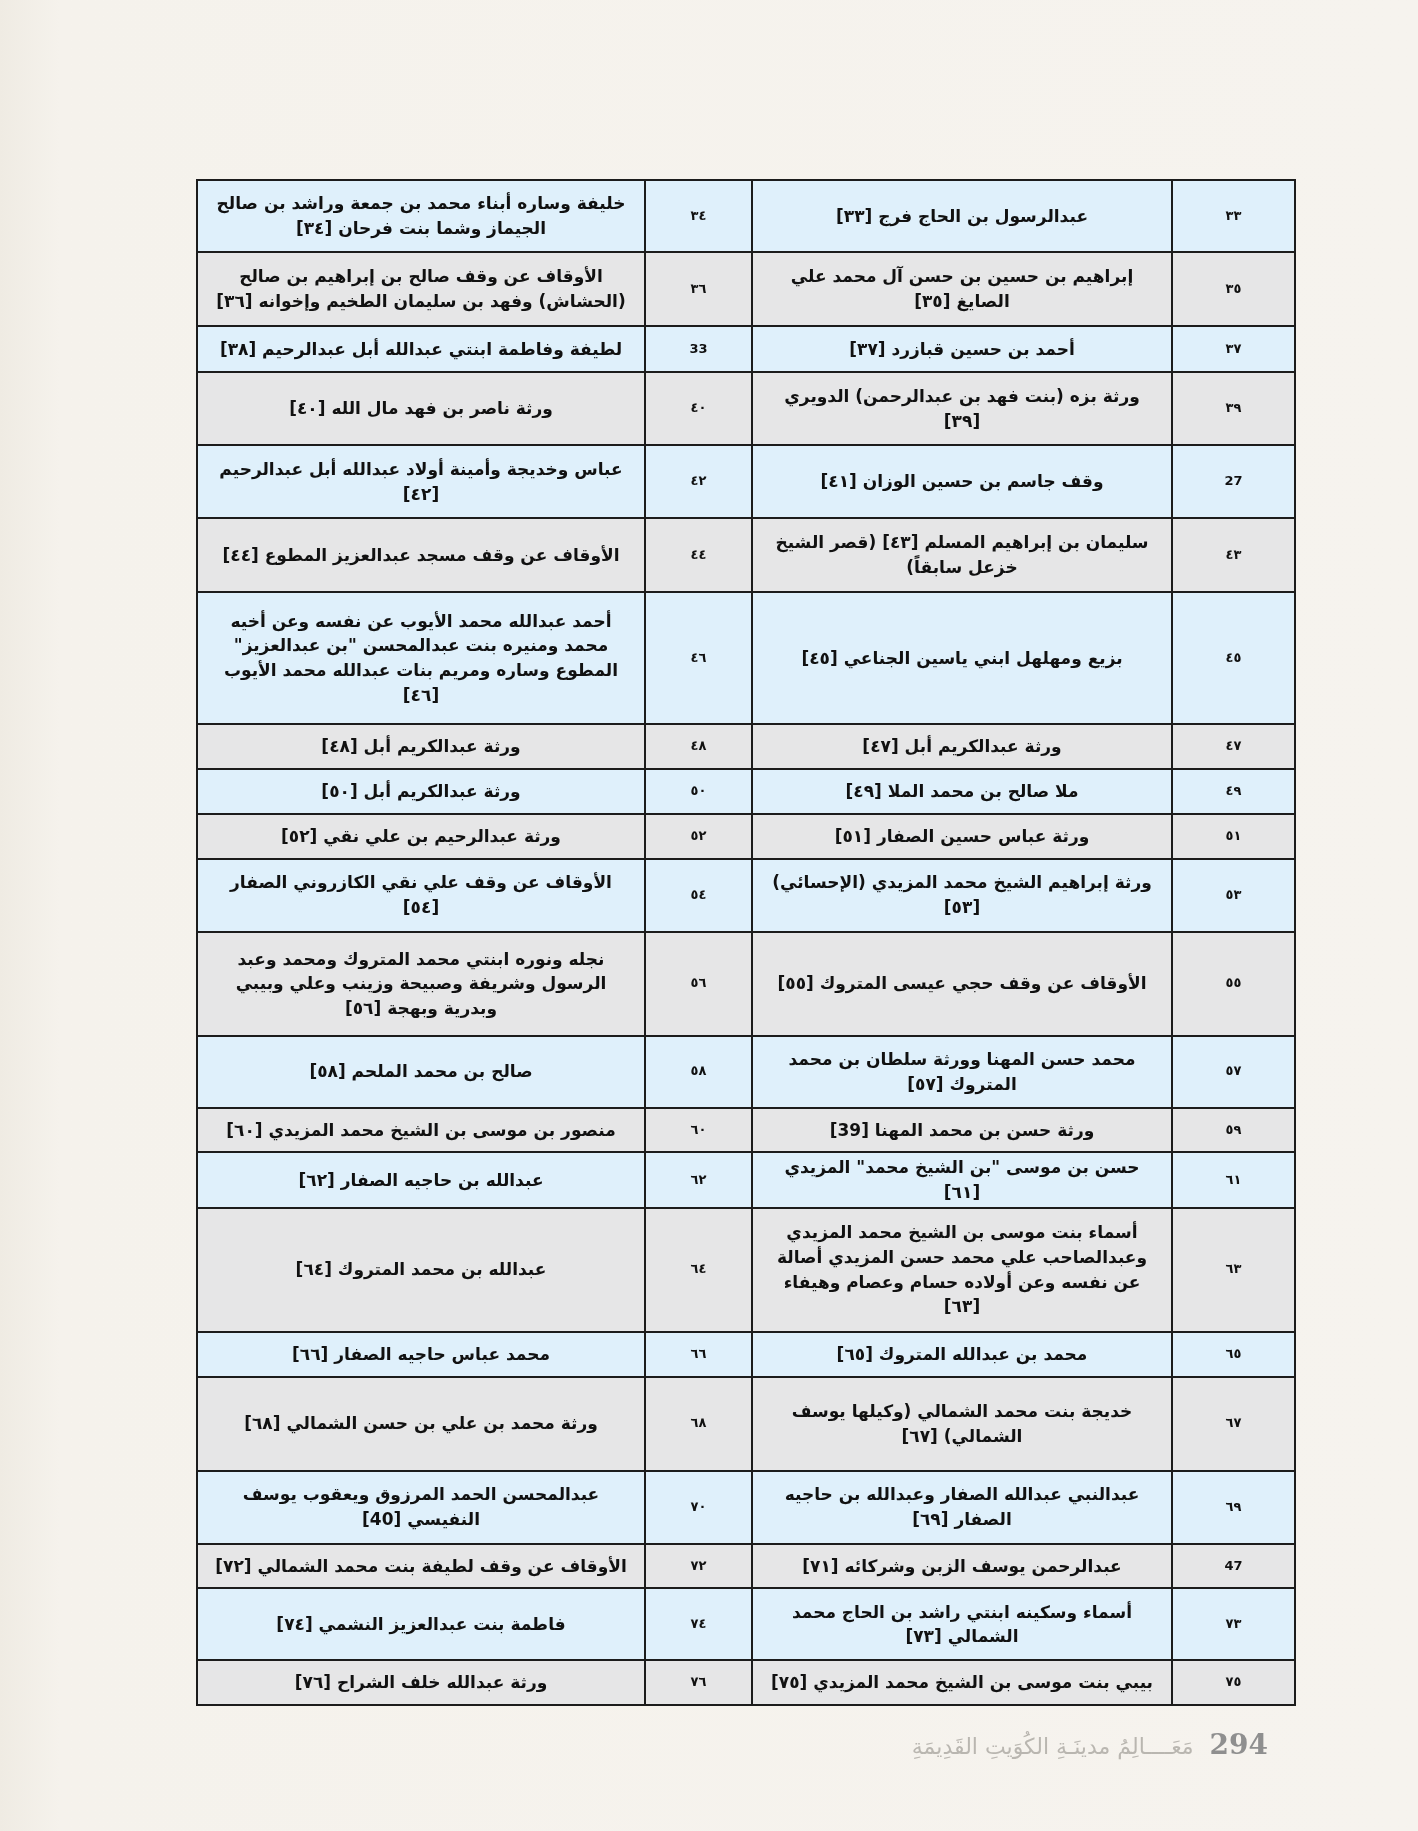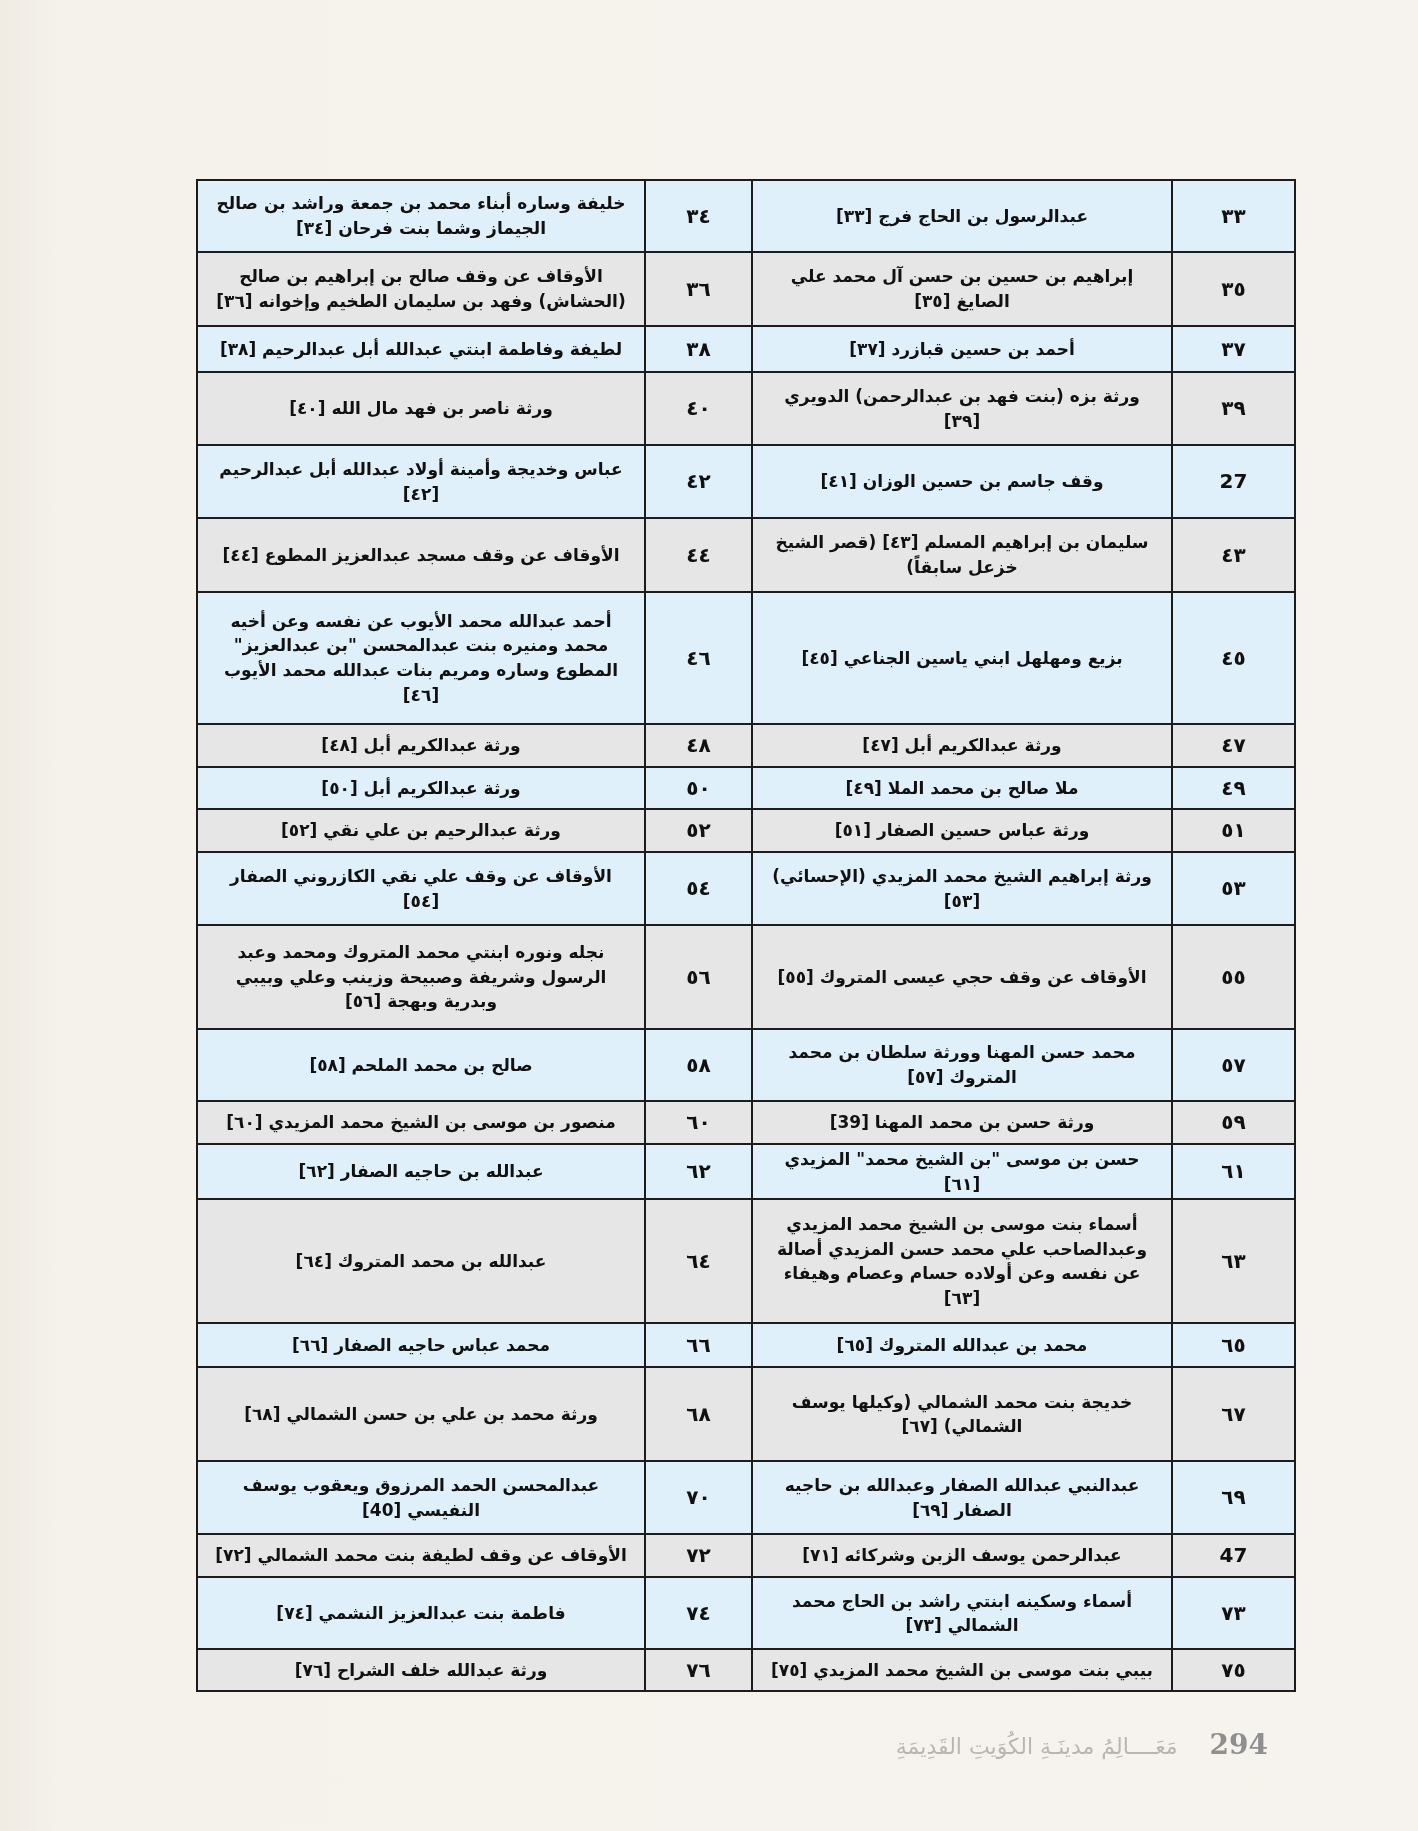--- a/index.html
+++ b/index.html
@@ -26,33 +26,33 @@
     border: 2px solid #1c1c1c;
     text-align: center;
     vertical-align: middle;
     color: #111;
     font-weight: bold;
     font-size: 17px;
     line-height: 1.45;
     padding: 2px 14px;
   }
   #waqf-table td.num {
-    font-size: 20px;
-    padding: 0;
+    font-size: 13px;
+    padding: 12px;
   }
   tr.blue td { background: #dff0fb; }
   tr.grey td { background: #e6e6e7; }
   col.c-num1 { width: 123px; }
   col.c-name1 { width: 420px; }
   col.c-num2 { width: 107px; }
   col.c-name2 { width: 448px; }
   .footer {
     position: absolute;
     right: 150px; top: 1728px;
-    display: flex; align-items: baseline; gap: 32px;
+    display: flex; align-items: baseline; gap: 16px;
     direction: ltr;
   }
   .footer-title {
     color: #b9b6b0;
     font-size: 22px;
     font-family: "DejaVu Sans", sans-serif;
     direction: rtl;
   }
   .footer-page {
     color: #8f8f8f;
@@ -82,21 +82,21 @@
       </tr>
       <tr class="grey" style="height: 74px;">
         <td class="num">٣٥</td>
         <td class="name">إبراهيم بن حسين بن حسن آل محمد علي الصايغ [٣٥]</td>
         <td class="num">٣٦</td>
         <td class="name">الأوقاف عن وقف صالح بن إبراهيم بن صالح (الحشاش) وفهد بن سليمان الطخيم وإخوانه [٣٦]</td>
       </tr>
       <tr class="blue" style="height: 46px;">
         <td class="num">٣٧</td>
         <td class="name">أحمد بن حسين قبازرد [٣٧]</td>
-        <td class="num">٣٨</td>
+        <td class="num">33</td>
         <td class="name">لطيفة وفاطمة ابنتي عبدالله أبل عبدالرحيم [٣٨]</td>
       </tr>
       <tr class="grey" style="height: 73px;">
         <td class="num">٣٩</td>
         <td class="name">ورثة بزه (بنت فهد بن عبدالرحمن) الدويري [٣٩]</td>
         <td class="num">٤٠</td>
         <td class="name">ورثة ناصر بن فهد مال الله [٤٠]</td>
       </tr>
       <tr class="blue" style="height: 73px;">
         <td class="num">27</td>

